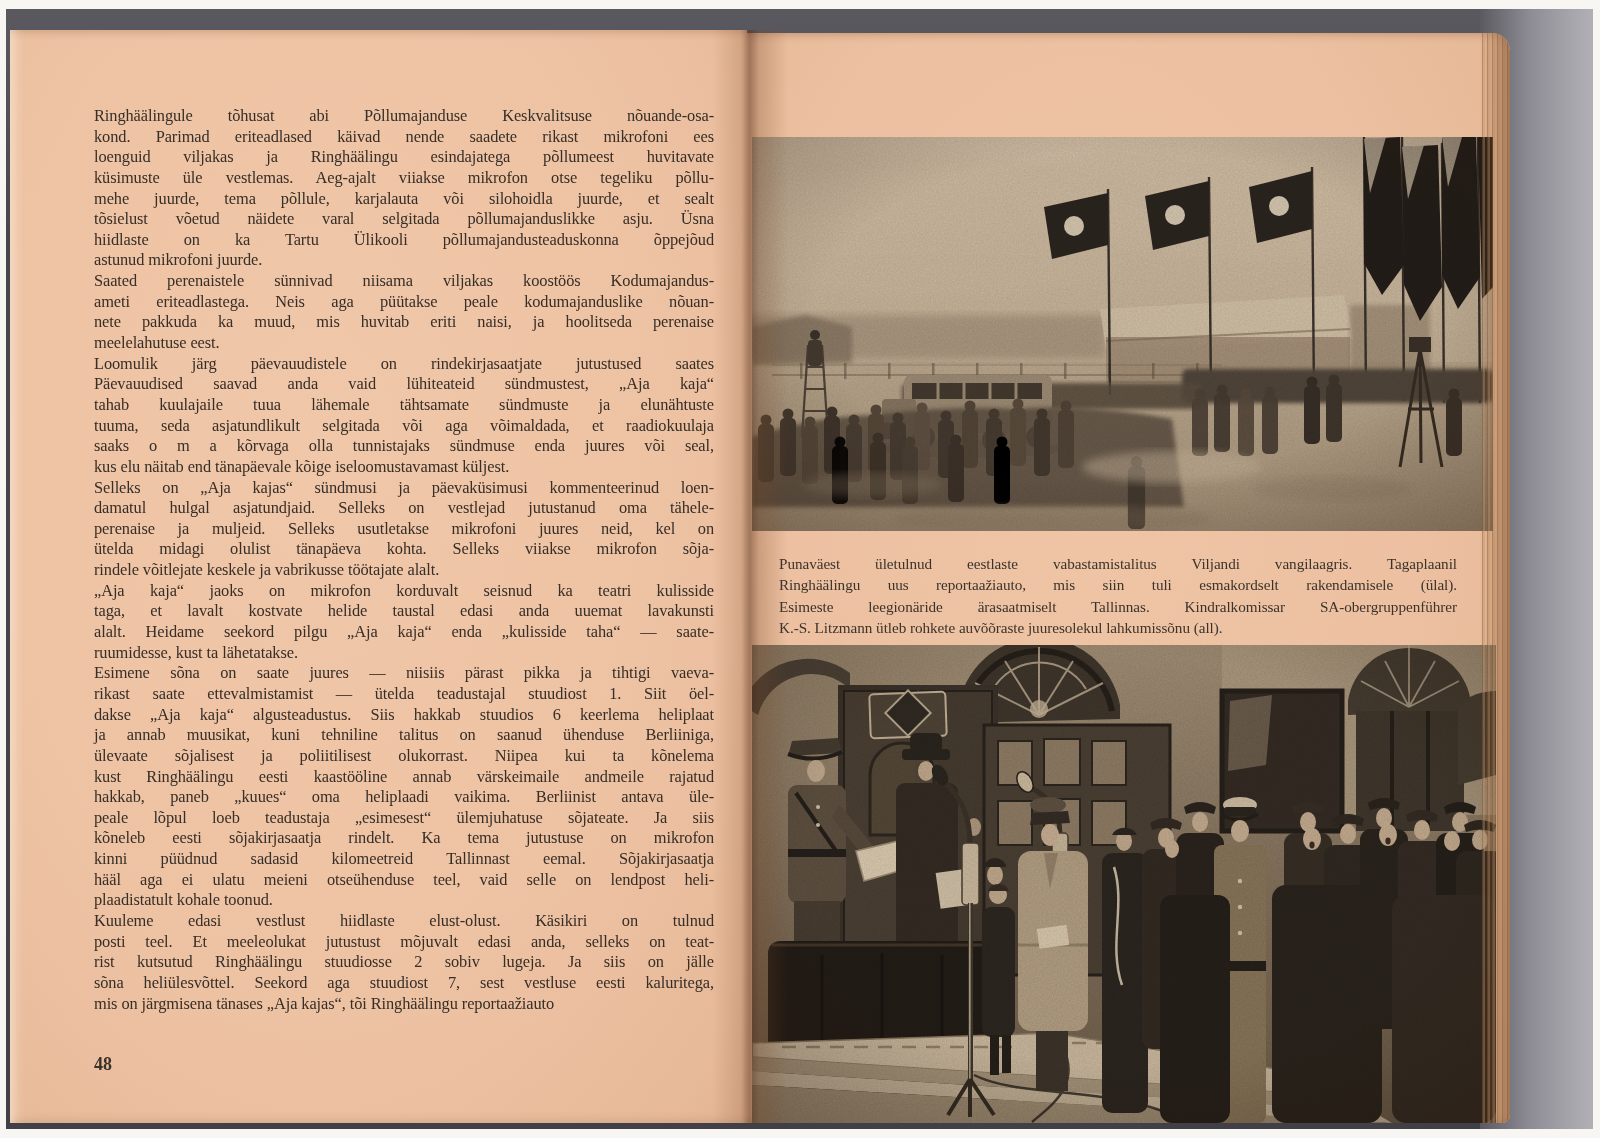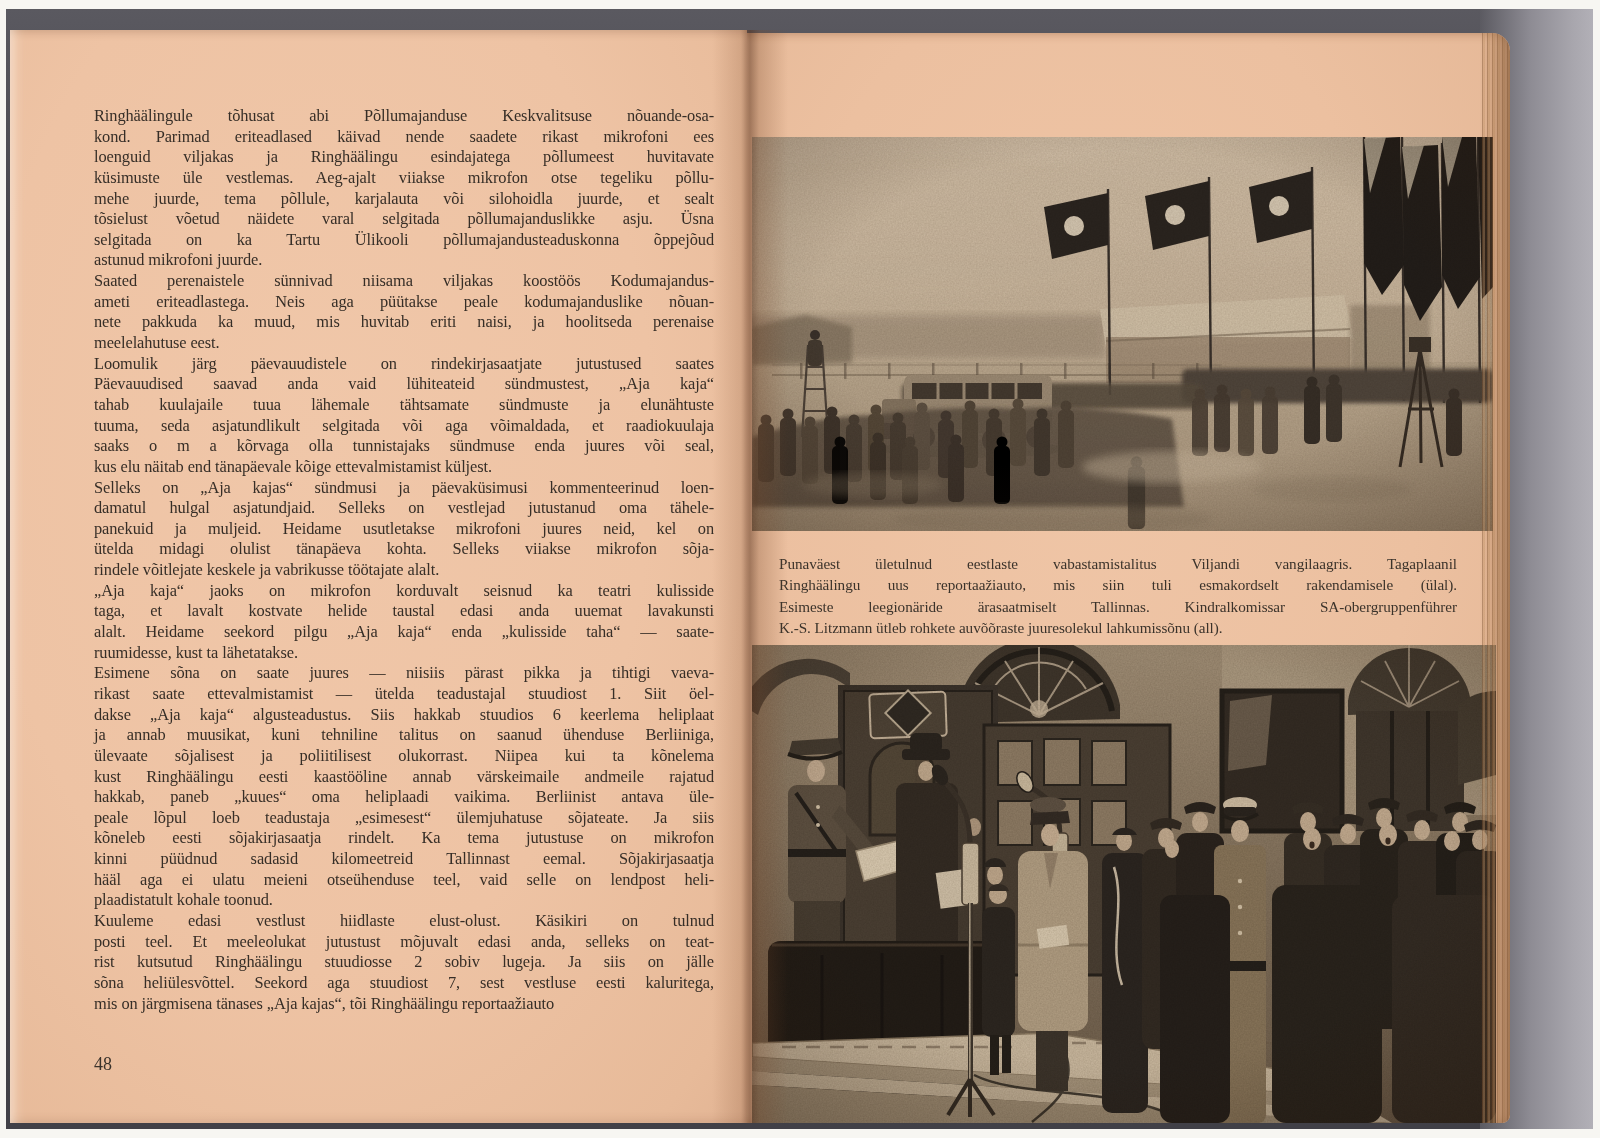--- a/index.html
+++ b/index.html
@@ -21,21 +21,21 @@
   .stack-edges{position:absolute;right:0;top:0;bottom:0;width:30px;border-radius:0 18px 8px 0;
      background:
        linear-gradient(90deg,rgba(170,120,80,0) 0%,rgba(150,100,60,.25) 40%,rgba(120,78,45,.55) 100%),
        repeating-linear-gradient(90deg,rgba(200,155,110,.0) 0 2px,rgba(126,86,51,.45) 2px 3px,rgba(197,152,107,.4) 3px 5px);}
   .gutter-shadow{position:absolute;left:712px;top:30px;width:76px;height:1093px;pointer-events:none;
      background:linear-gradient(90deg,rgba(120,70,40,0) 0%,rgba(130,80,48,.22) 38%,rgba(88,48,26,.5) 50%,
                 rgba(120,72,42,.28) 62%,rgba(120,70,40,0) 100%);}
   .text-block{position:absolute;left:84px;top:76px;width:620px;color:#362e27;}
   .tline{font-size:16.4px;line-height:20.65px;height:20.65px;white-space:normal;letter-spacing:-.1px;}
   .tline.j{text-align:justify;text-align-last:justify;}
-  .page-num{position:absolute;left:84px;top:1024px;font-size:18px;color:#3a322b;}
+  .page-num{position:absolute;left:84px;top:1024px;font-size:18px;color:#3a322b;font-weight:bold;}
   .caption-block{position:absolute;left:32px;top:520px;width:678px;color:#3b332b;}
   .cline{font-size:15.2px;line-height:21.4px;height:21.4px;letter-spacing:-.05px;}
   .cline.j{text-align:justify;text-align-last:justify;}
   .photo{position:absolute;display:block;}
   .photo-top{left:5px;top:104px;width:741px;height:394px;}
   .photo-bottom{left:5px;top:612px;width:744px;height:478px;}
   svg{display:block;width:100%;height:100%;}
 </style>
 </head>
 <body>
@@ -45,35 +45,35 @@
   <div class="backdrop-right"></div>
 
   <div class="page page-left">
     <div class="text-block" id="text-block">
         <div class="tline j">Ringhäälingule tõhusat abi Põllumajanduse Keskvalitsuse nõuande-osa-</div>
         <div class="tline j">kond. Parimad eriteadlased käivad nende saadete rikast mikrofoni ees</div>
         <div class="tline j">loenguid viljakas ja Ringhäälingu esindajatega põllumeest huvitavate</div>
         <div class="tline j">küsimuste üle vestlemas. Aeg-ajalt viiakse mikrofon otse tegeliku põllu-</div>
         <div class="tline j">mehe juurde, tema põllule, karjalauta või silohoidla juurde, et sealt</div>
         <div class="tline j">tõsielust võetud näidete varal selgitada põllumajanduslikke asju. Üsna</div>
-        <div class="tline j">selgitada on ka Tartu Ülikooli põllumajandusteaduskonna õppejõud</div>
+        <div class="tline j">hiidlaste on ka Tartu Ülikooli põllumajandusteaduskonna õppejõud</div>
         <div class="tline">astunud mikrofoni juurde.</div>
         <div class="tline j">Saated perenaistele sünnivad niisama viljakas koostöös Kodumajandus-</div>
         <div class="tline j">ameti eriteadlastega. Neis aga püütakse peale kodumajanduslike nõuan-</div>
         <div class="tline j">nete pakkuda ka muud, mis huvitab eriti naisi, ja hoolitseda perenaise</div>
         <div class="tline">meelelahutuse eest.</div>
         <div class="tline j">Loomulik järg päevauudistele on rindekirjasaatjate jutustused saates</div>
         <div class="tline j">Päevauudised saavad anda vaid lühiteateid sündmustest, „Aja kaja“</div>
         <div class="tline j">tahab kuulajaile tuua lähemale tähtsamate sündmuste ja elunähtuste</div>
         <div class="tline j">tuuma, seda asjatundlikult selgitada või aga võimaldada, et raadiokuulaja</div>
         <div class="tline j">saaks o m a kõrvaga olla tunnistajaks sündmuse enda juures või seal,</div>
-        <div class="tline">kus elu näitab end tänapäevale kõige ettevalmistamist küljest.</div>
+        <div class="tline">kus elu näitab end tänapäevale kõige iseloomustavamast küljest.</div>
         <div class="tline j">Selleks on „Aja kajas“ sündmusi ja päevaküsimusi kommenteerinud loen-</div>
         <div class="tline j">damatul hulgal asjatundjaid. Selleks on vestlejad jutustanud oma tähele-</div>
-        <div class="tline j">panekuid ja muljeid. Heidame usutletakse mikrofoni juures neid, kel on</div>
+        <div class="tline j">perenaise ja muljeid. Selleks usutletakse mikrofoni juures neid, kel on</div>
         <div class="tline j">ütelda midagi olulist tänapäeva kohta. Selleks viiakse mikrofon sõja-</div>
         <div class="tline">rindele võitlejate keskele ja vabrikusse töötajate alalt.</div>
         <div class="tline j">„Aja kaja“ jaoks on mikrofon korduvalt seisnud ka teatri kulisside</div>
         <div class="tline j">taga, et lavalt kostvate helide taustal edasi anda uuemat lavakunsti</div>
         <div class="tline j">alalt. Heidame seekord pilgu „Aja kaja“ enda „kulisside taha“ — saate-</div>
         <div class="tline">ruumidesse, kust ta lähetatakse.</div>
         <div class="tline j">Esimene sõna on saate juures — niisiis pärast pikka ja tihtigi vaeva-</div>
         <div class="tline j">rikast saate ettevalmistamist — ütelda teadustajal stuudiost 1. Siit öel-</div>
         <div class="tline j">dakse „Aja kaja“ algusteadustus. Siis hakkab stuudios 6 keerlema heliplaat</div>
         <div class="tline j">ja annab muusikat, kuni tehniline talitus on saanud ühenduse Berliiniga,</div>

